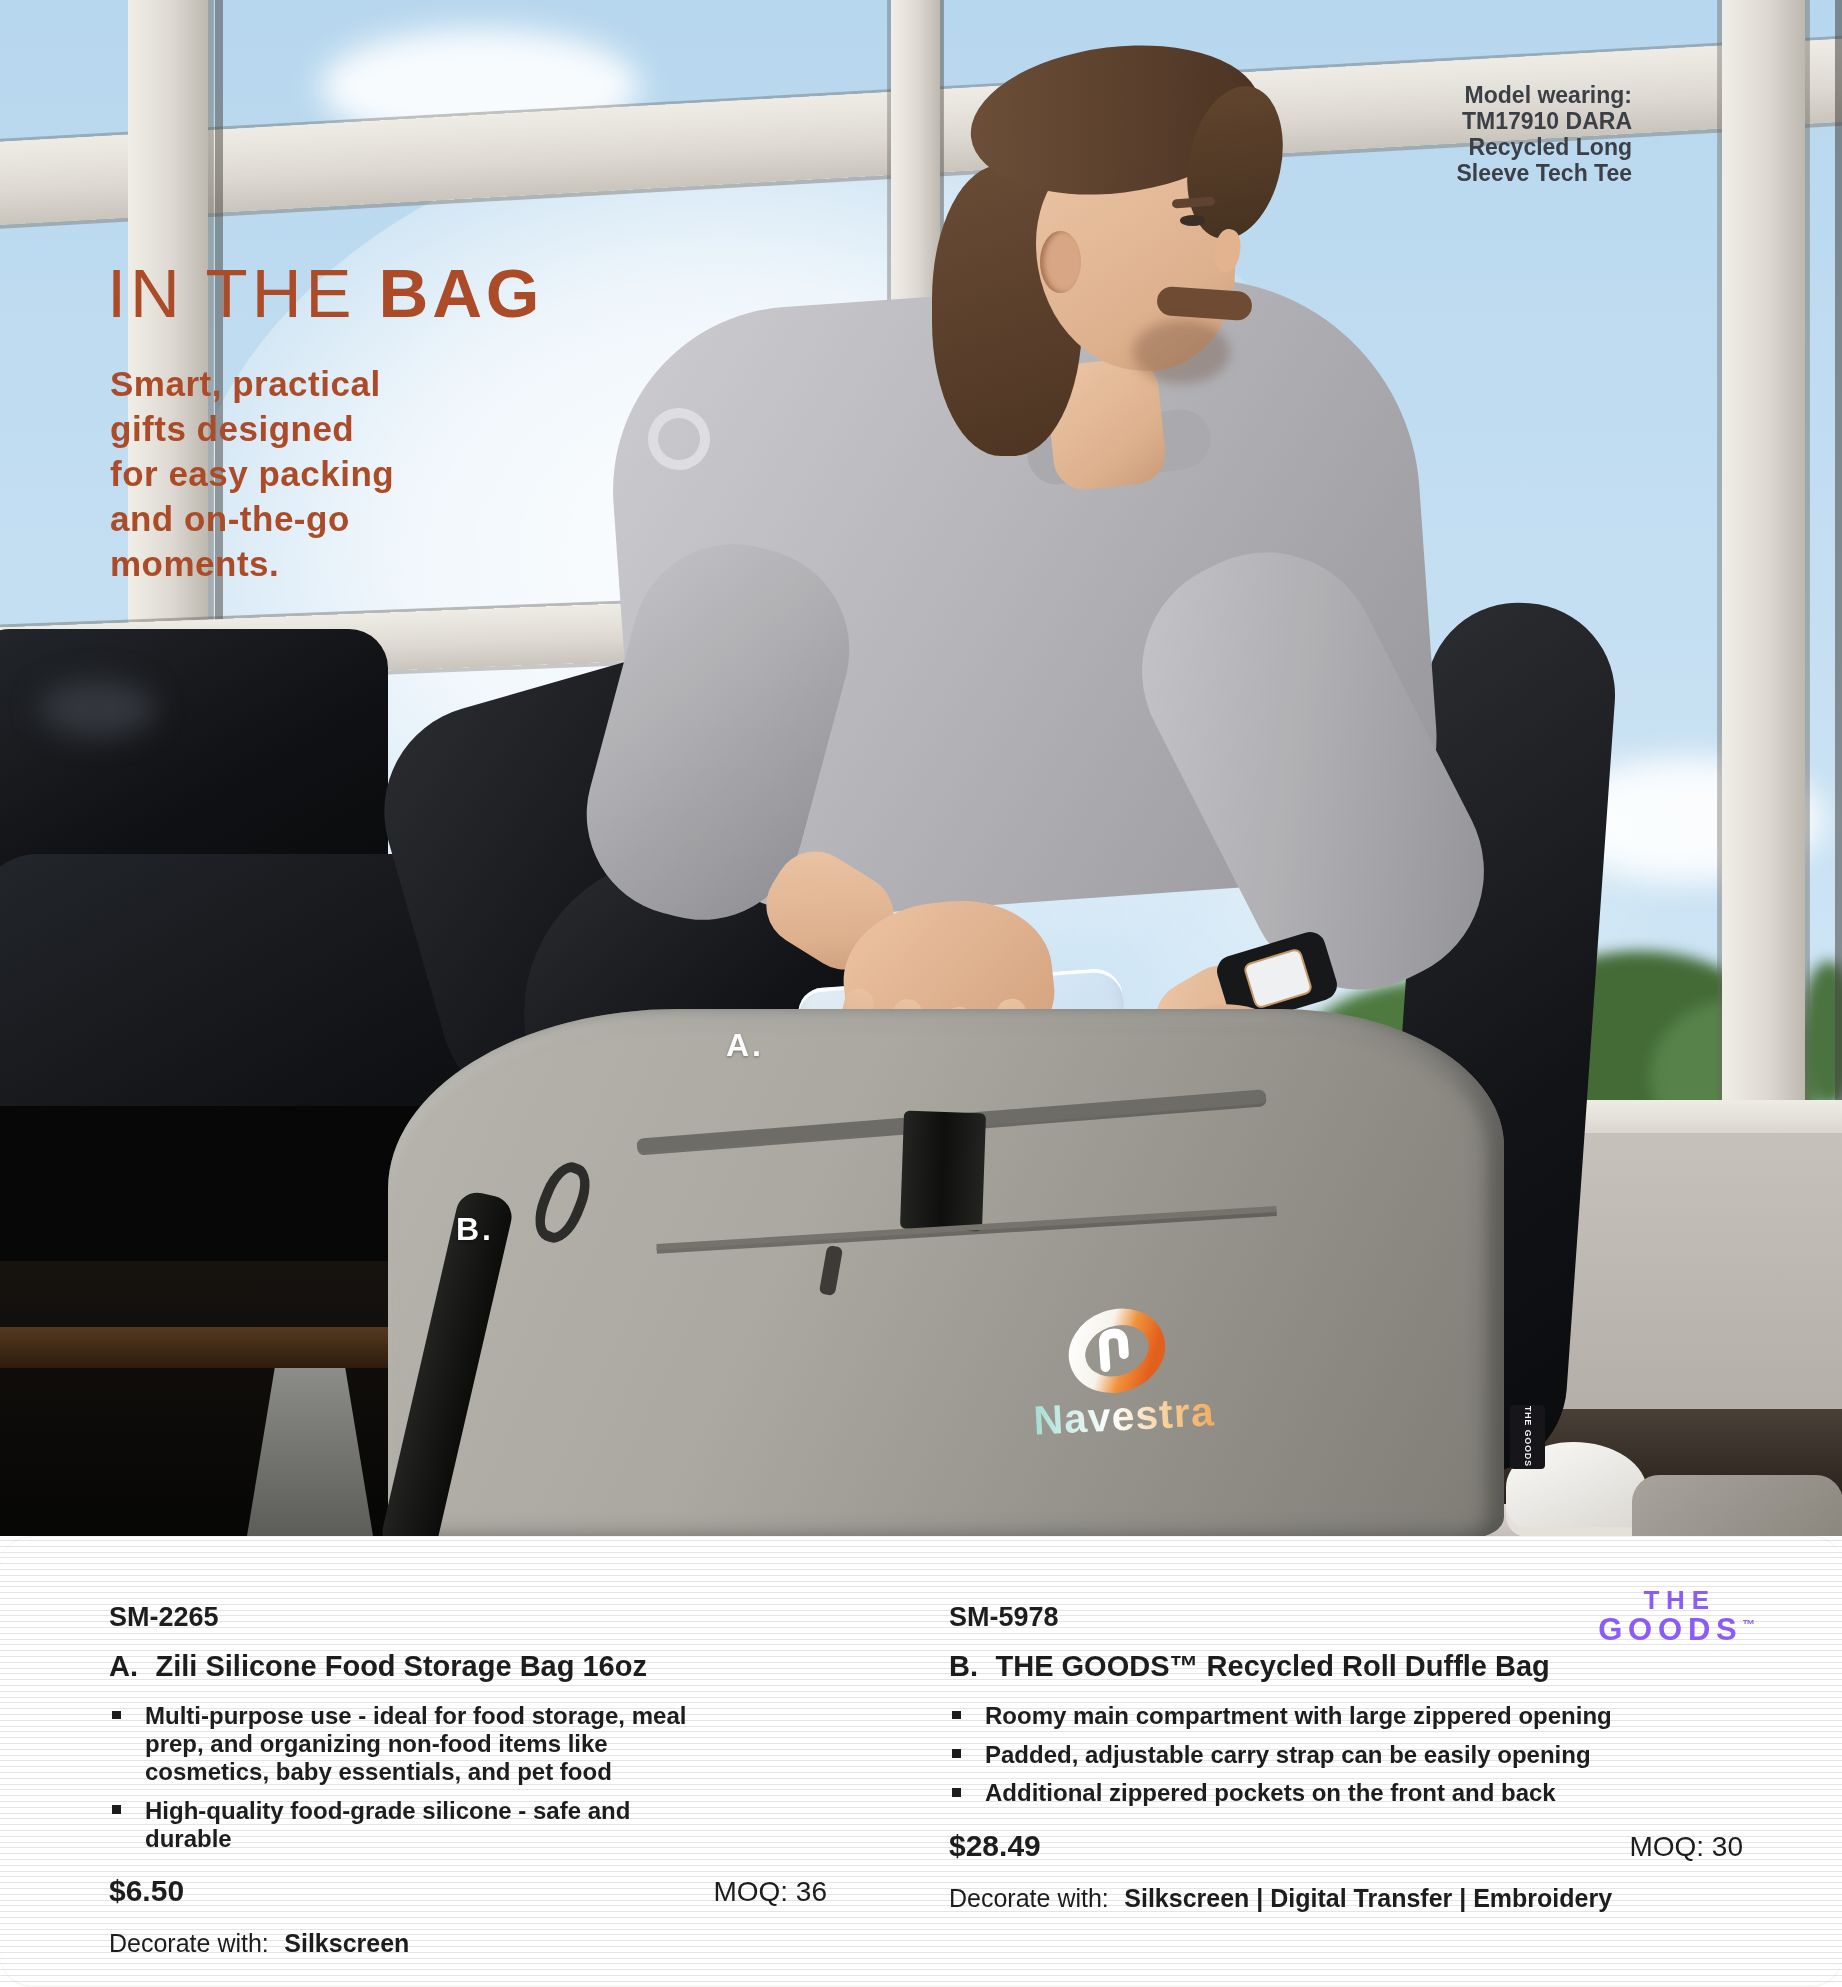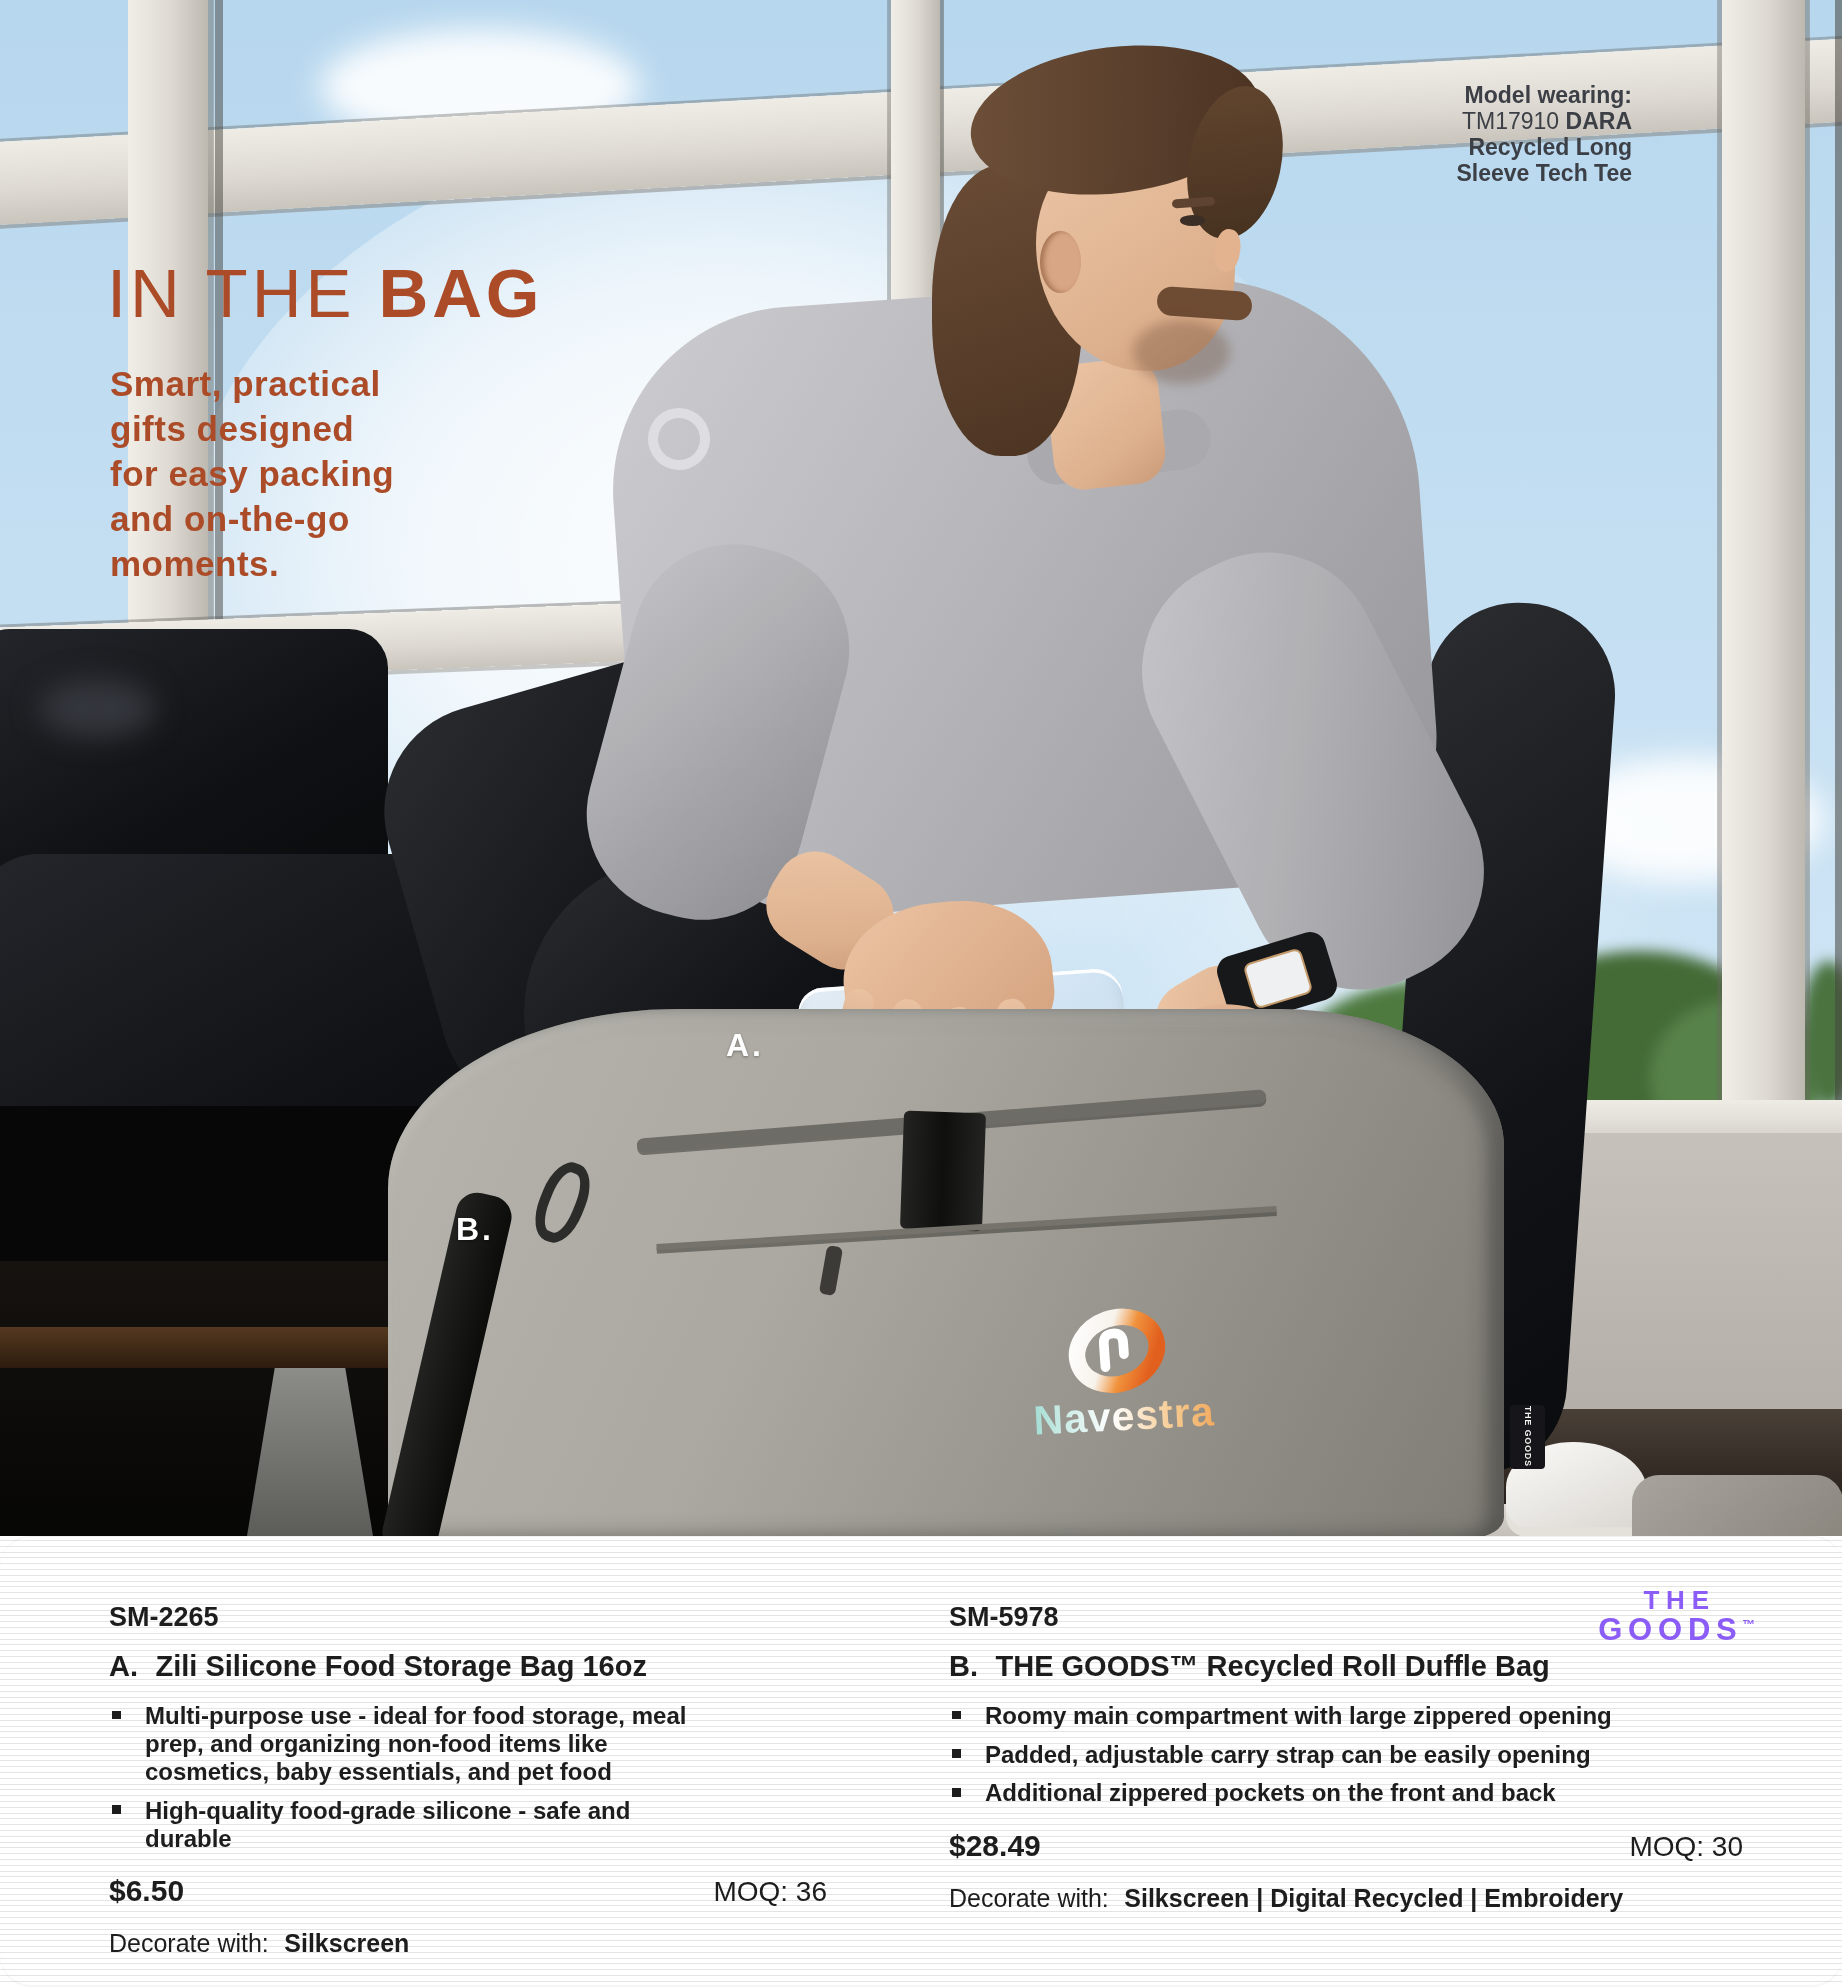--- a/index.html
+++ b/index.html
@@ -27,21 +27,21 @@
   .shirt { background:linear-gradient(125deg,#cdcdd1 0%,#b6b6ba 45%,#95959a 100%); }
   .pants { background:linear-gradient(140deg,#2b2d31 0%,#121317 60%,#0a0b0d 100%); }
 
   .finger { position:absolute; border-radius:13.6px; background:linear-gradient(180deg,#e9c2a2,#d2a27f); }
 
   .label-letter { color:#ffffff; font-size:32px; font-weight:600; letter-spacing:2.9px;
                   text-shadow:0 1px 2.9px rgba(0,0,0,0.35); }
 
   .model-note { right:211px; top:82px; text-align:right; color:#3c4046;
                 font-size:23px; line-height:26px; font-weight:600; }
-  .model-note b { font-weight:400;margin-left:48px; }
+  .model-note b { font-weight:700;margin-left:48px; }
 
   .headline { left:107px; top:254px; color:#ac4b28; font-size:69px; letter-spacing:3.9px; white-space:nowrap; }
   .headline .hl-reg { font-weight:500; }
   .headline .hl-bold { font-weight:800; }
 
   .subhead { left:110px; top:361px; color:#ac4b28; font-size:35px; font-weight:700; line-height:45px; letter-spacing:0.5px; }
 
   
   .wordmark { font-size:41px; font-weight:700; letter-spacing:1px;
               background:linear-gradient(90deg,#6fc9bd 0%,#bfe7e0 22%,#ffffff 45%,#f6c98e 70%,#ef9038 100%);
@@ -249,21 +249,21 @@
       <ul class="bullets">
         <li>Roomy main compartment with large zippered opening</li>
         <li>Padded, adjustable carry strap can be easily opening</li>
         <li>Additional zippered pockets on the front and back</li>
       </ul>
       <div class="price-row">
         <span class="price">$28.49</span>
         <span class="moq">MOQ: 30</span>
       </div>
       <div class="dec-row">
-        <span class="dec-label">Decorate with:</span><span class="dec-value">Silkscreen  |  Digital Recycled  |  Embroidery</span>
+        <span class="dec-label">Decorate with:</span><span class="dec-value">Silkscreen  |  Digital Transfer  |  Embroidery</span>
       </div>
     </div>
 
     <div class="goods-badge">
       <span class="g1">THE</span>
       <span class="g2"><span>GOODS</span><sup>™</sup></span>
     </div>
 
   </div>
 </div>

